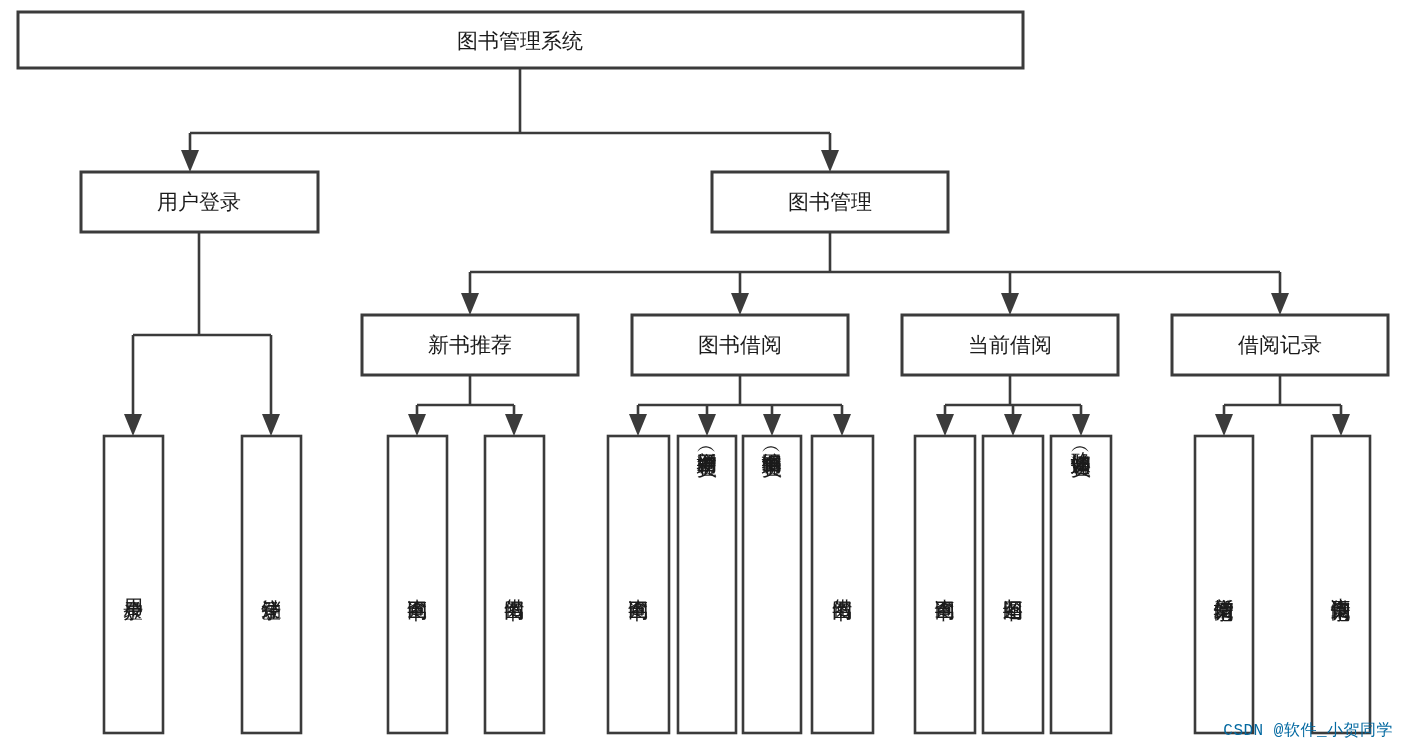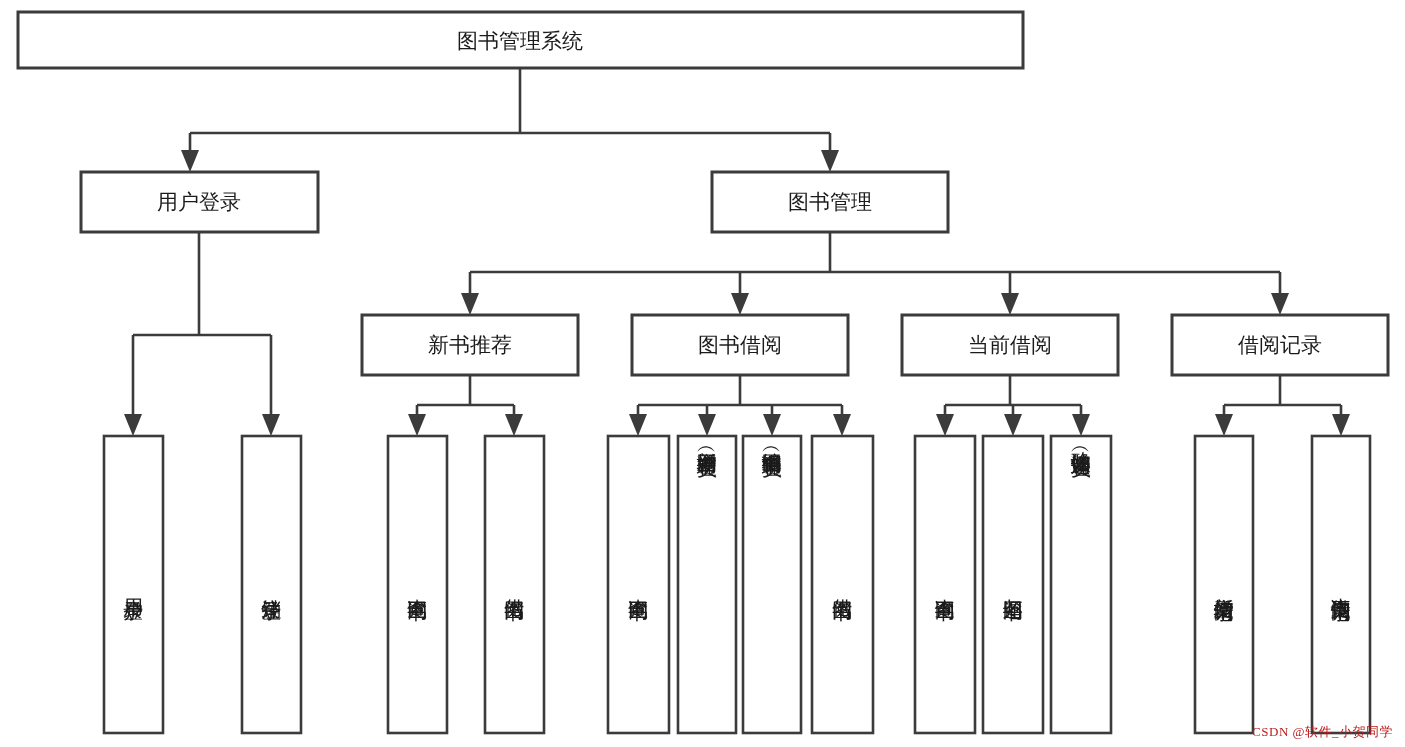--- a/index.html
+++ b/index.html
@@ -67,23 +67,23 @@
     color: #1b1b1b;
     writing-mode: vertical-rl;
     text-orientation: upright;
     white-space: nowrap;
     letter-spacing: 1px;
   }
   .watermark {
     position: absolute;
     right: 12px;
     bottom: 6px;
-    font-family: Liberation Serif, serif;
-    font-size: 13px;
-    color: #b91c1c;
+    font-family: Liberation Mono, monospace;
+    font-size: 16px;
+    color: #0369a1;
     letter-spacing: 0.5px;
     user-select: none;
   }
 </style>
 </head>
 <body>
 
 <div id="diagram-root">
 
   <svg class="flow" viewBox="0 0 1405 747" xmlns="http://www.w3.org/2000/svg">

